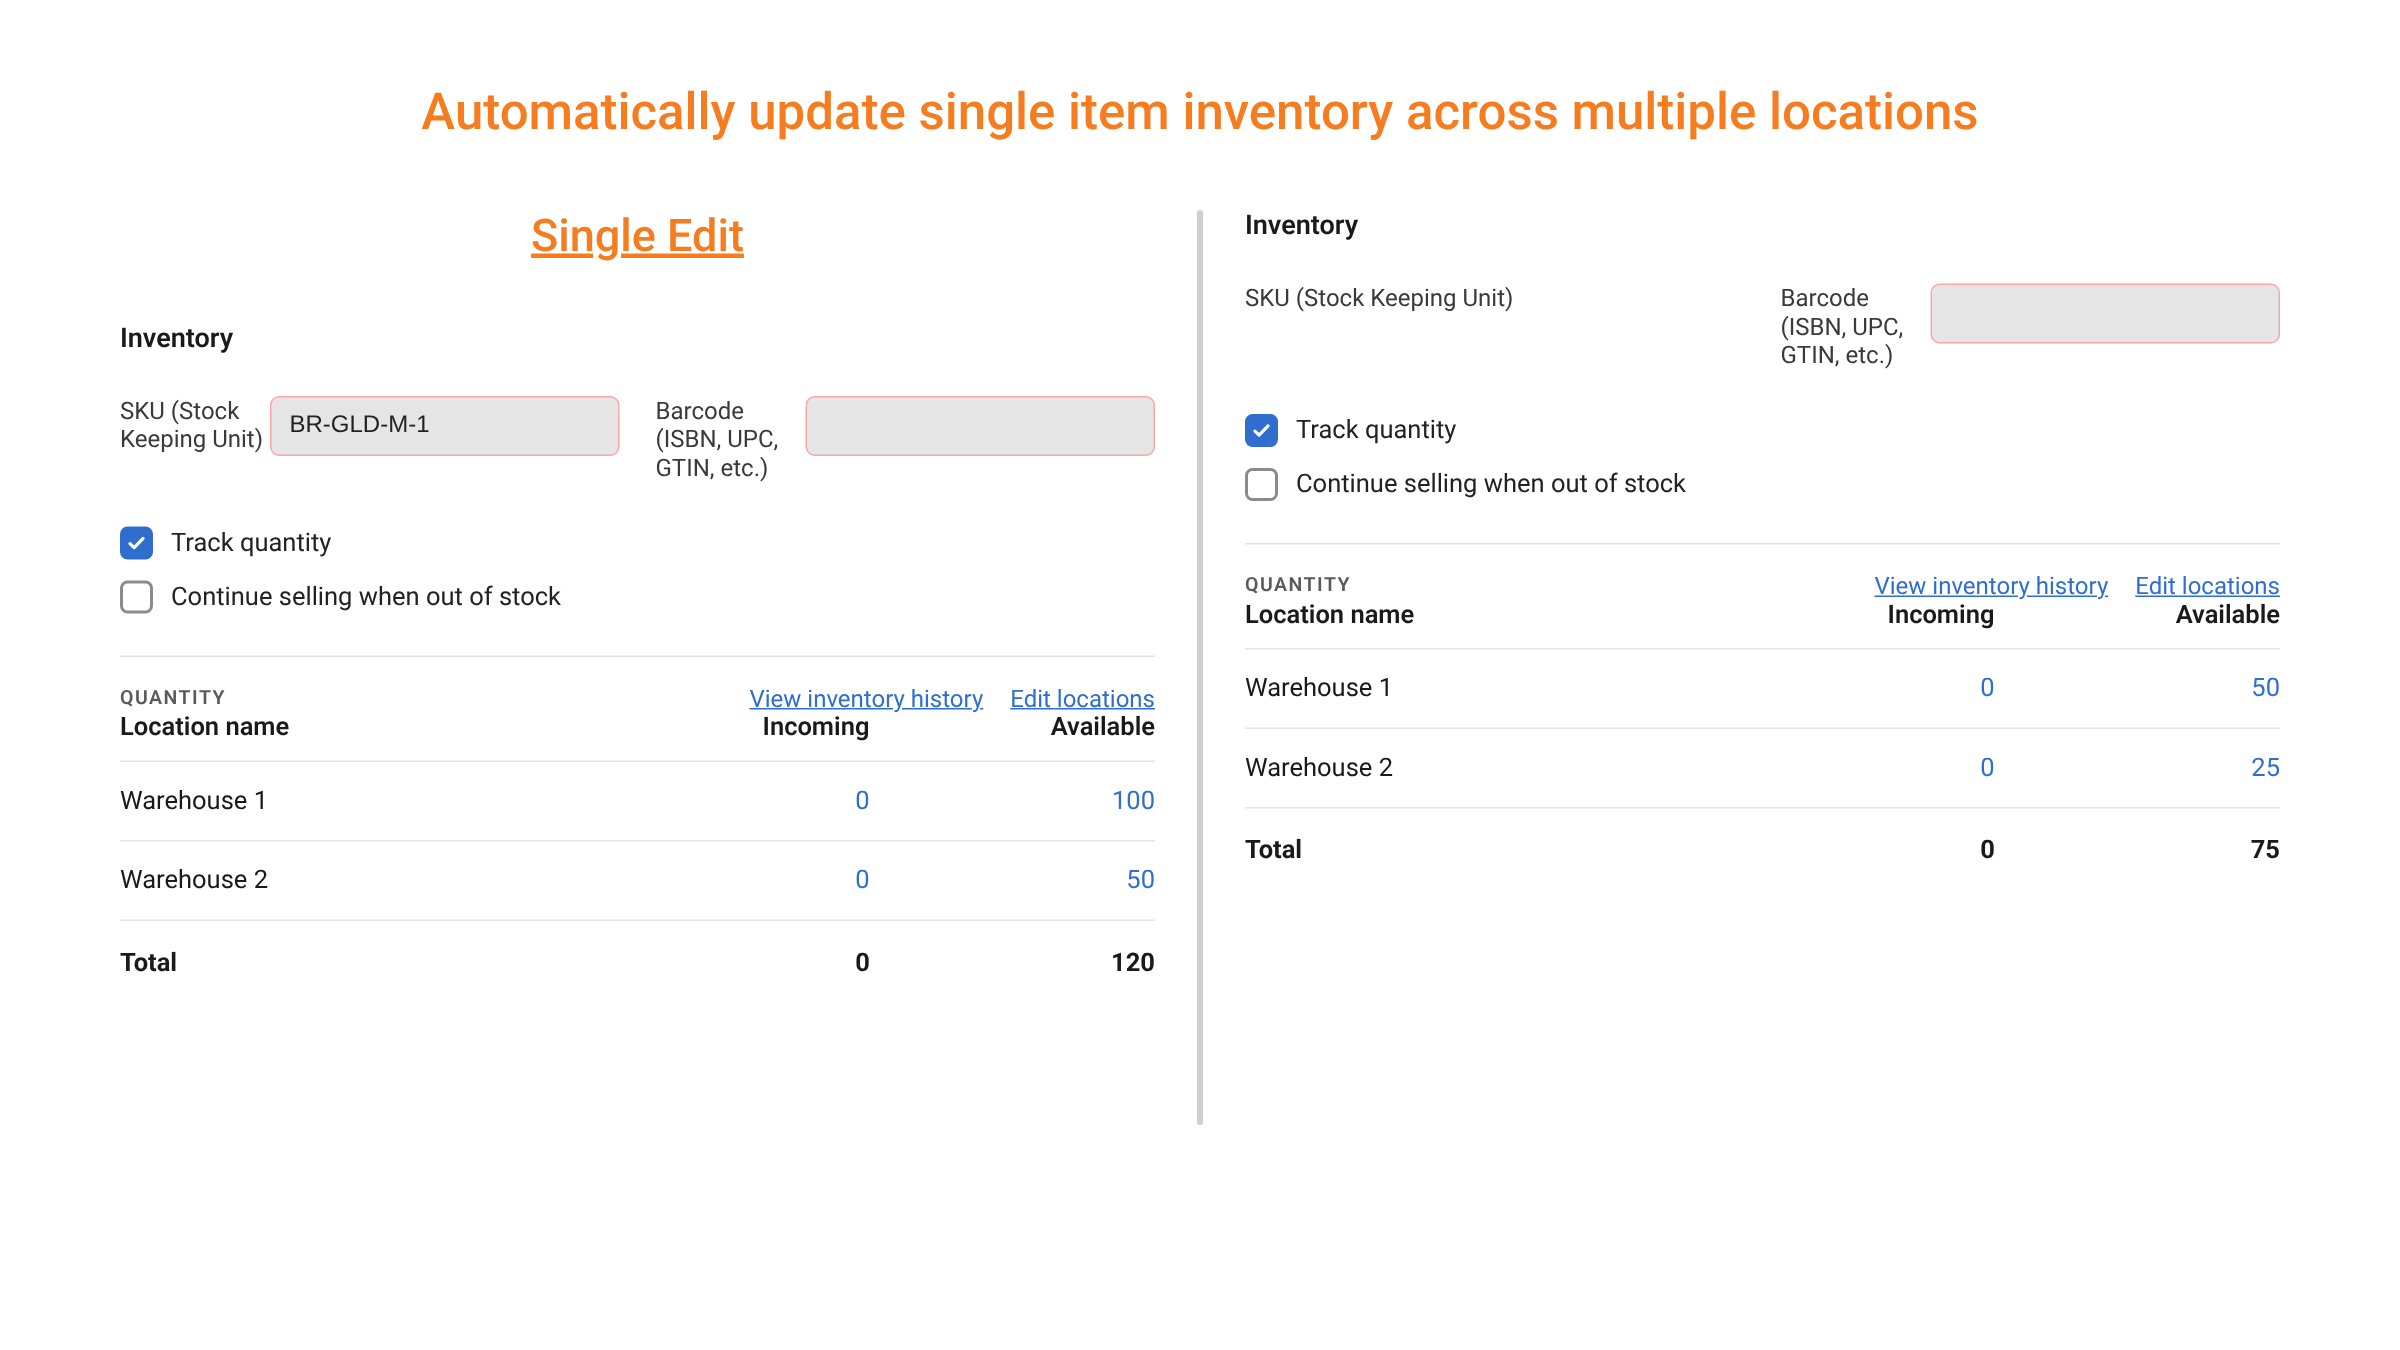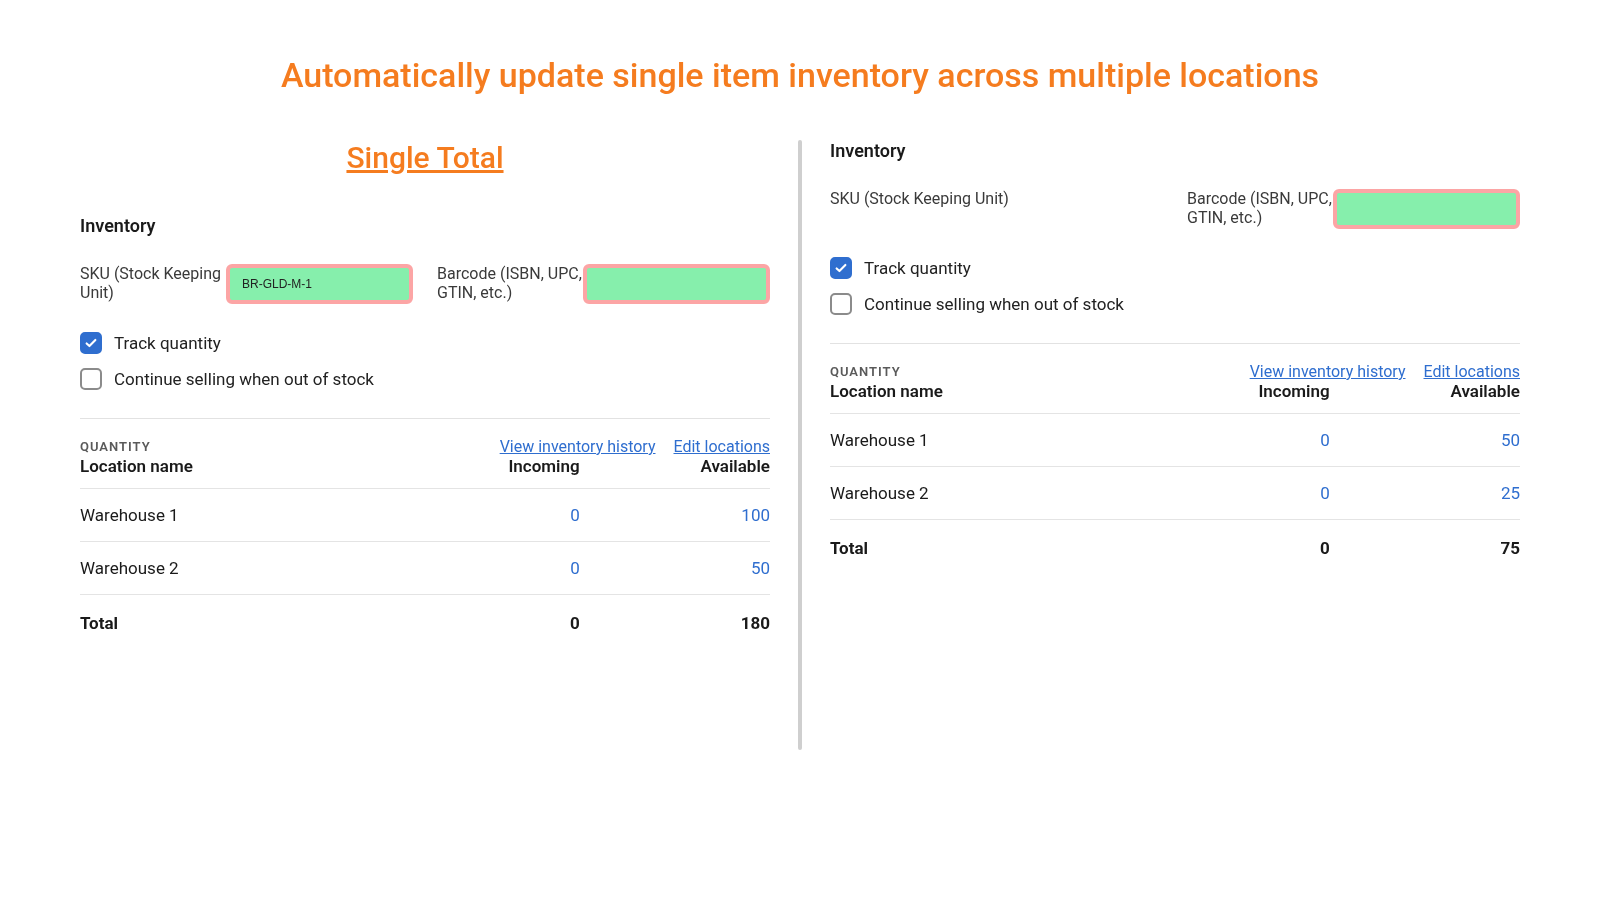--- a/index.html
+++ b/index.html
@@ -55,25 +55,25 @@
   .field {
     flex: 1;
     display: flex;
   }
   .field-label {
     font-size: 16px;
     color: #3a3a3a;
     margin-bottom: 8px;
   }
   .text-input {
-    border: 4px solid #fca5a5;
+    border: 1px solid #fca5a5;
     border-radius: 6px;
     padding: 9px 12px;
-    font-size: 12px;
-    background: #86efac;
+    font-size: 16px;
+    background: #e5e5e5;
     color: #222;
     outline: none;
     height: 40px;
   }
   .check-row {
     display: flex;
     align-items: center;
     gap: 12px;
     margin-bottom: 14px;
   }
@@ -147,21 +147,21 @@
   .num-link { color: #2f6ecf; }
 </style>
 </head>
 <body>
 
 <h1 class="page-title">Automatically update single item inventory across multiple locations</h1>
 
 <div class="columns">
 
   <div class="col">
-    <h2 class="col-title">Single Total</h2>
+    <h2 class="col-title">Single Edit</h2>
 
     <div class="section-label">Inventory</div>
 
     <div class="field-row">
       <div class="field">
         <label class="field-label">SKU (Stock Keeping Unit)</label>
         <input class="text-input" value="BR-GLD-M-1" style="">
       </div>
       <div class="field">
         <label class="field-label">Barcode (ISBN, UPC, GTIN, etc.)</label>
@@ -203,21 +203,21 @@
         <div class="c-av num-link">100</div>
       </div>
       <div class="inv-row">
         <div class="c-loc">Warehouse 2</div>
         <div class="c-in num-link">0</div>
         <div class="c-av num-link">50</div>
       </div>
       <div class="inv-total-row">
         <div class="c-loc">Total</div>
         <div class="c-in">0</div>
-        <div class="c-av">180</div>
+        <div class="c-av">120</div>
       </div>
     </div>
   </div>
 
   <div class="divider"></div>
 
   <div class="col">
 
     <div class="section-label">Inventory</div>
 

